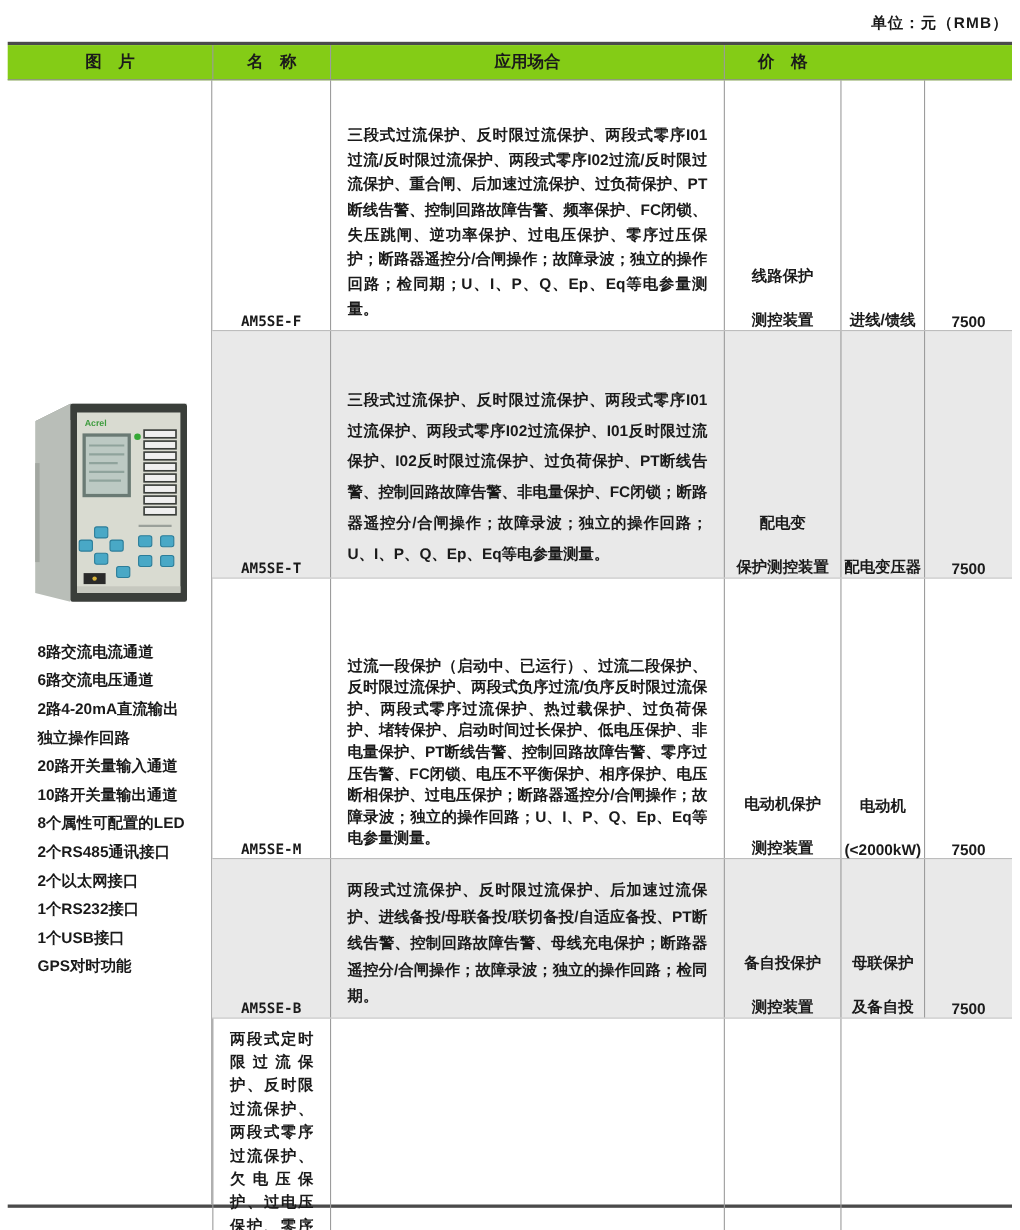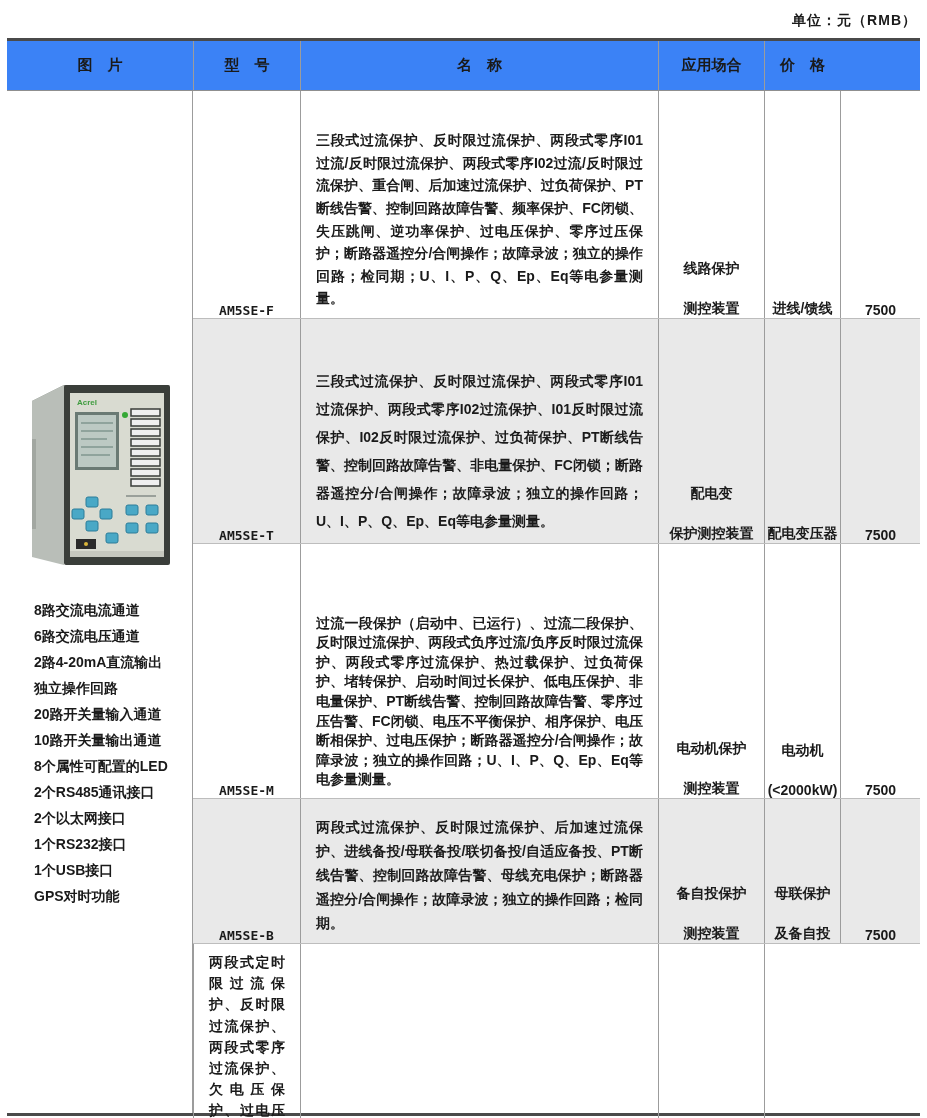--- a/index.html
+++ b/index.html
@@ -8,21 +8,21 @@
 
   .unit-label {
     position:absolute; top:12px; right:10px;
     font-size:14px; font-weight:600; letter-spacing:1px;
   }
 
   .price-table { position:absolute; top:38px; left:7px; width:913px;
     border-top:3px solid #4a4a4a; border-bottom:3px solid #4a4a4a; }
 
   .header-row { display:grid; grid-template-columns:186px 107px 358px 106px 76px 80px;
-    height:50px; background:#3b82f6; border-bottom:1px solid #8f8f8f; }
+    height:32px; background:#84cc16; border-bottom:1px solid #8f8f8f; }
   .header-cell { display:flex; align-items:center; justify-content:center;
     font-size:15px; font-weight:700; border-left:1px solid #9c9c9c; }
   .header-cell:first-child { border-left:none; }
 
   .tbody { display:flex; }
   .picture-col { width:186px; border-right:1px solid #9c9c9c;
     padding-top:288px; display:flex; flex-direction:column; align-items:center; }
   .specs { margin-top:26px; align-self:flex-start; padding-left:27px; }
   .spec-line { font-size:14px; font-weight:600; line-height:26px; white-space:nowrap; }
 
@@ -55,21 +55,20 @@
 </style>
 </head>
 <body>
 
 <div class="unit-label">单位：元（RMB）</div>
 
 <div class="price-table">
 
   <div class="header-row">
     <div class="header-cell">图　片</div>
-    <div class="header-cell">型　号</div>
     <div class="header-cell">名　称</div>
     <div class="header-cell">应用场合</div>
     <div class="header-cell">价　格</div>
   </div>
 
   <div class="tbody">
     <div class="picture-col">
       <div class="device-wrap">
         <svg width="156" height="192" viewBox="0 0 156 192">
 

